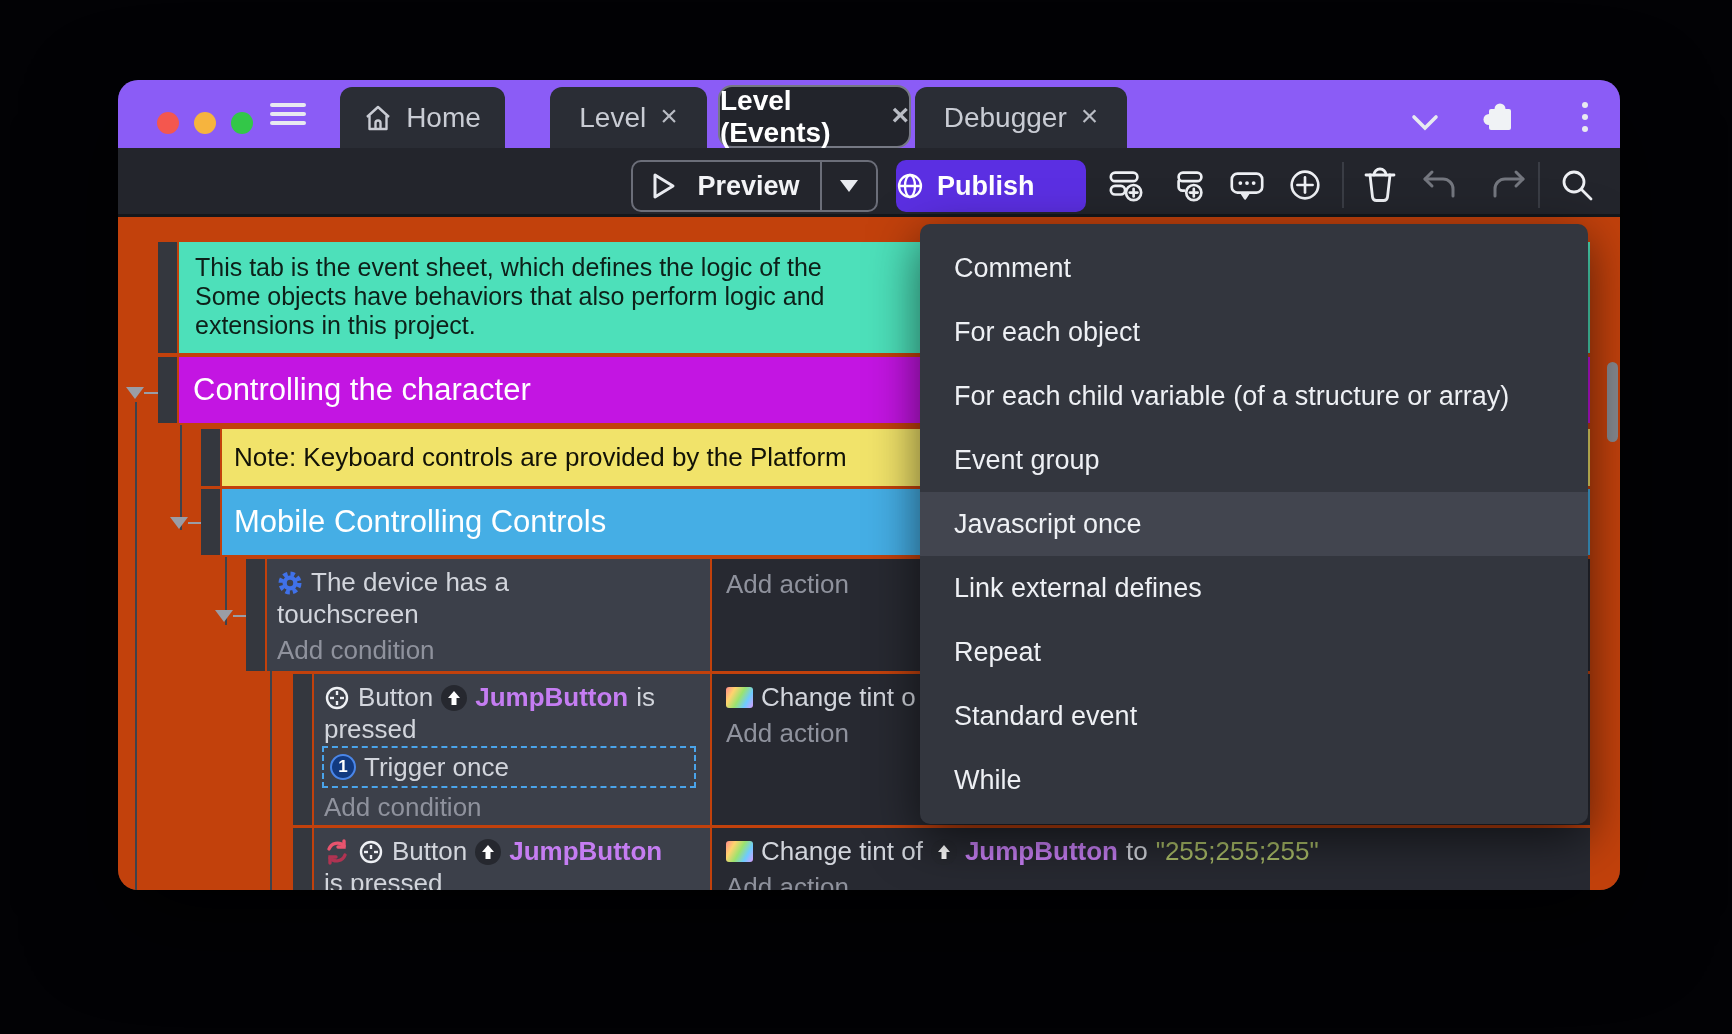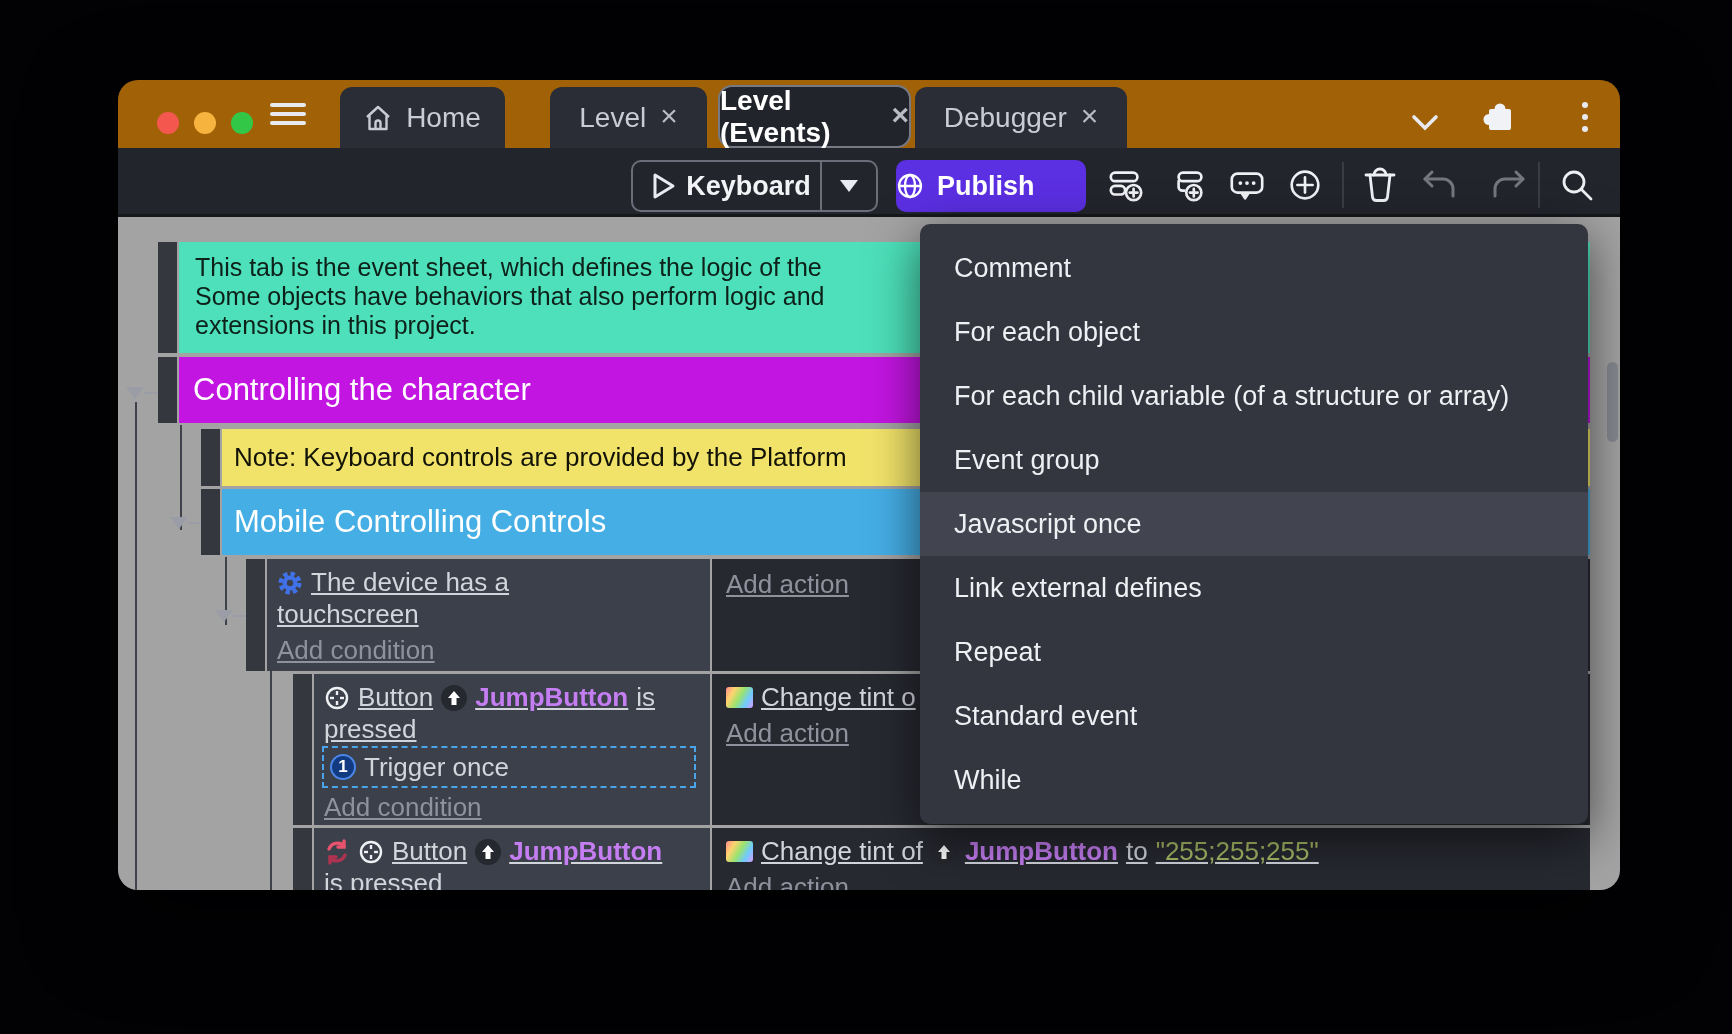--- a/index.html
+++ b/index.html
@@ -1,50 +1,50 @@
 <!DOCTYPE html>
 <html><head>
 <meta charset="utf-8">
 <style>
   html,body{margin:0;padding:0;background:#020205;width:1732px;height:1034px;overflow:hidden;
     font-family:"Liberation Sans","DejaVu Sans",sans-serif;-webkit-font-smoothing:antialiased;}
   .stage{position:relative;width:1732px;height:1034px;background:#020205;}
   .window{position:absolute;left:118px;top:80px;width:1502px;height:810px;border-radius:20px;
     background:#202228;overflow:hidden;box-shadow:0 30px 90px rgba(0,0,0,.85);}
   
-  .tabbar{position:absolute;left:0;top:0;width:100%;height:68px;background:#a16207;}
+  .tabbar{position:absolute;left:0;top:0;width:100%;height:68px;background:#8b5cf6;}
   .light{position:absolute;top:32px;width:22px;height:22px;border-radius:50%;}
   .tab{position:absolute;top:7px;height:61px;background:#2a2d35;border-radius:12px 12px 0 0;
     display:flex;align-items:center;justify-content:center;gap:14px;color:#c9ccd4;font-size:28px;}
   .tab .x{color:#b9bcc4;font-size:30px;line-height:1;margin-top:-3px;}
   .tab.active{top:5px;height:59px;background:#22242b;border:2px solid #767984;border-radius:14px;color:#fff;font-weight:700;}
   .ticon{display:inline-flex;align-items:center;}
   
   .toolbar{position:absolute;left:0;top:68px;width:100%;height:69px;background:#23252c;border-bottom:3px solid #15171b;box-sizing:border-box;}
   .tbicon{position:absolute;top:86px;width:38px;height:38px;display:flex;align-items:center;justify-content:center;}
   .btn-preview{position:absolute;left:513px;top:80px;width:247px;height:52px;border:2px solid #6b6e79;border-radius:10px;
     box-sizing:border-box;display:flex;align-items:center;color:#f2f3f6;font-size:27px;font-weight:700;}
   .btn-preview .cap{width:54px;height:100%;border-left:2px solid #6b6e79;display:flex;align-items:center;justify-content:center;}
   .btn-publish{position:absolute;left:778px;top:80px;width:190px;height:52px;background:#5b2fe2;border-radius:10px;
     display:flex;align-items:center;justify-content:flex-start;gap:13px;color:#fff;font-size:27px;font-weight:700;}
   .tdiv{position:absolute;top:82px;width:2px;height:46px;background:#3a3d45;}
   
-  .sheet{position:absolute;left:0;top:137px;width:100%;height:673px;background:#a3a3a3;}
+  .sheet{position:absolute;left:0;top:137px;width:100%;height:673px;background:#c2410c;}
   .vguide{position:absolute;width:2px;background:#3f424b;}
   .tri{position:absolute;width:0;height:0;border-left:9px solid transparent;border-right:9px solid transparent;border-top:12px solid #9a9da6;}
   .stub{position:absolute;height:2px;background:#9a9da6;}
   .mbar{position:absolute;width:19px;background:#34373e;}
   .blk{position:absolute;box-sizing:border-box;}
   .blk.teal{background:#4de0ba;color:#0d2019;font-size:25px;line-height:29px;padding:11px 16px;}
   .blk.magenta{background:#c315e2;color:#fff;font-size:31px;display:flex;align-items:center;padding-left:14px;}
   .blk.yellow{background:#f1e36a;color:#121207;font-size:26px;display:flex;align-items:center;padding-left:12px;}
   .blk.blue{background:#45aee5;color:#fff;font-size:31px;display:flex;align-items:center;padding-left:12px;}
   .cell{position:absolute;background:#3c404a;color:#d2d5dc;font-size:26px;box-sizing:border-box;overflow:hidden;}
   .acell{position:absolute;background:#272931;color:#d2d5dc;font-size:26px;box-sizing:border-box;overflow:hidden;}
-  .cline{position:absolute;left:10px;display:flex;align-items:center;gap:8px;white-space:nowrap;text-decoration:underline;}
+  .cline{position:absolute;left:10px;display:flex;align-items:center;gap:8px;white-space:nowrap;}
   .addlbl{color:#8f929d;}
   .obj{color:#c57df2;font-weight:700;}
   .str{color:#a9bc67;}
   .dash{position:absolute;border:2px dashed #4aa4ea;box-sizing:border-box;display:flex;align-items:center;gap:8px;padding-left:6px;}
   .rainbow{width:27px;height:21px;border-radius:3px;flex:0 0 auto;
     background:linear-gradient(120deg,#ff8a8a,#ffd36e 25%,#9be36e 50%,#6ecbff 75%,#d99bff);}
   .circarrow{width:26px;height:26px;border-radius:50%;background:#26282f;display:flex;align-items:center;justify-content:center;flex:0 0 auto;}
   .trig1{width:26px;height:26px;border-radius:50%;background:#123a80;border:2px solid #4a86e8;box-sizing:border-box;
     color:#fff;font-size:17px;font-weight:700;display:flex;align-items:center;justify-content:center;flex:0 0 auto;}
   .scrollthumb{position:absolute;left:1489px;top:145px;width:11px;height:80px;border-radius:6px;background:#868990;}
@@ -138,21 +138,21 @@
           </svg>
       </span>
     </div>
 
     <div class="btn-preview">
       <span style="margin-left:18px">
         <svg width="26" height="28" viewBox="0 0 26 28" fill="none" stroke="#e9ebf0" stroke-width="3" stroke-linejoin="round">
             <path d="M4 3 L22 14 L4 25 Z"></path>
           </svg>
       </span>
-      <span style="flex:1;text-align:center">Keyboard</span>
+      <span style="flex:1;text-align:center">Preview</span>
       <span class="cap">
         <svg width="18" height="12" viewBox="0 0 18 12" fill="#e9ebf0">
             <path d="M0 0 h18 l-9 12 z"></path>
           </svg>
       </span>
     </div>
 
     <div class="btn-publish">
       <span>
         <svg width="28" height="28" viewBox="0 0 28 28" fill="none" stroke="#fff" stroke-width="2.3">

